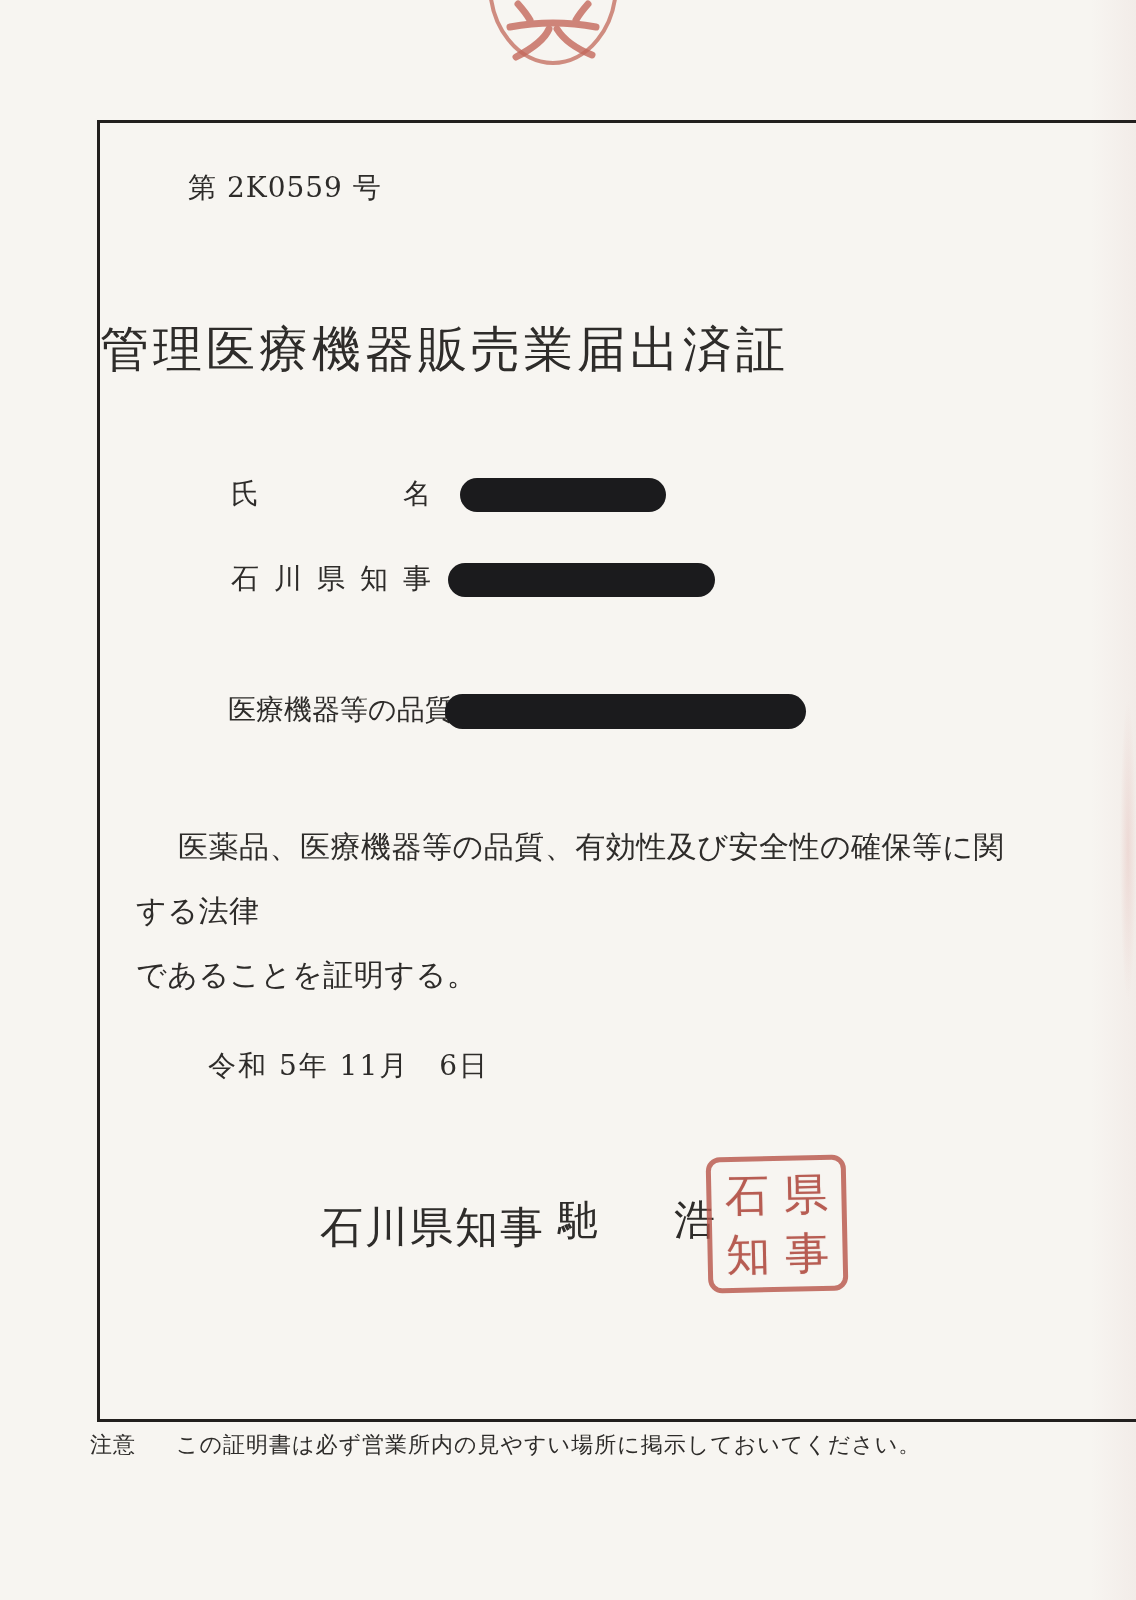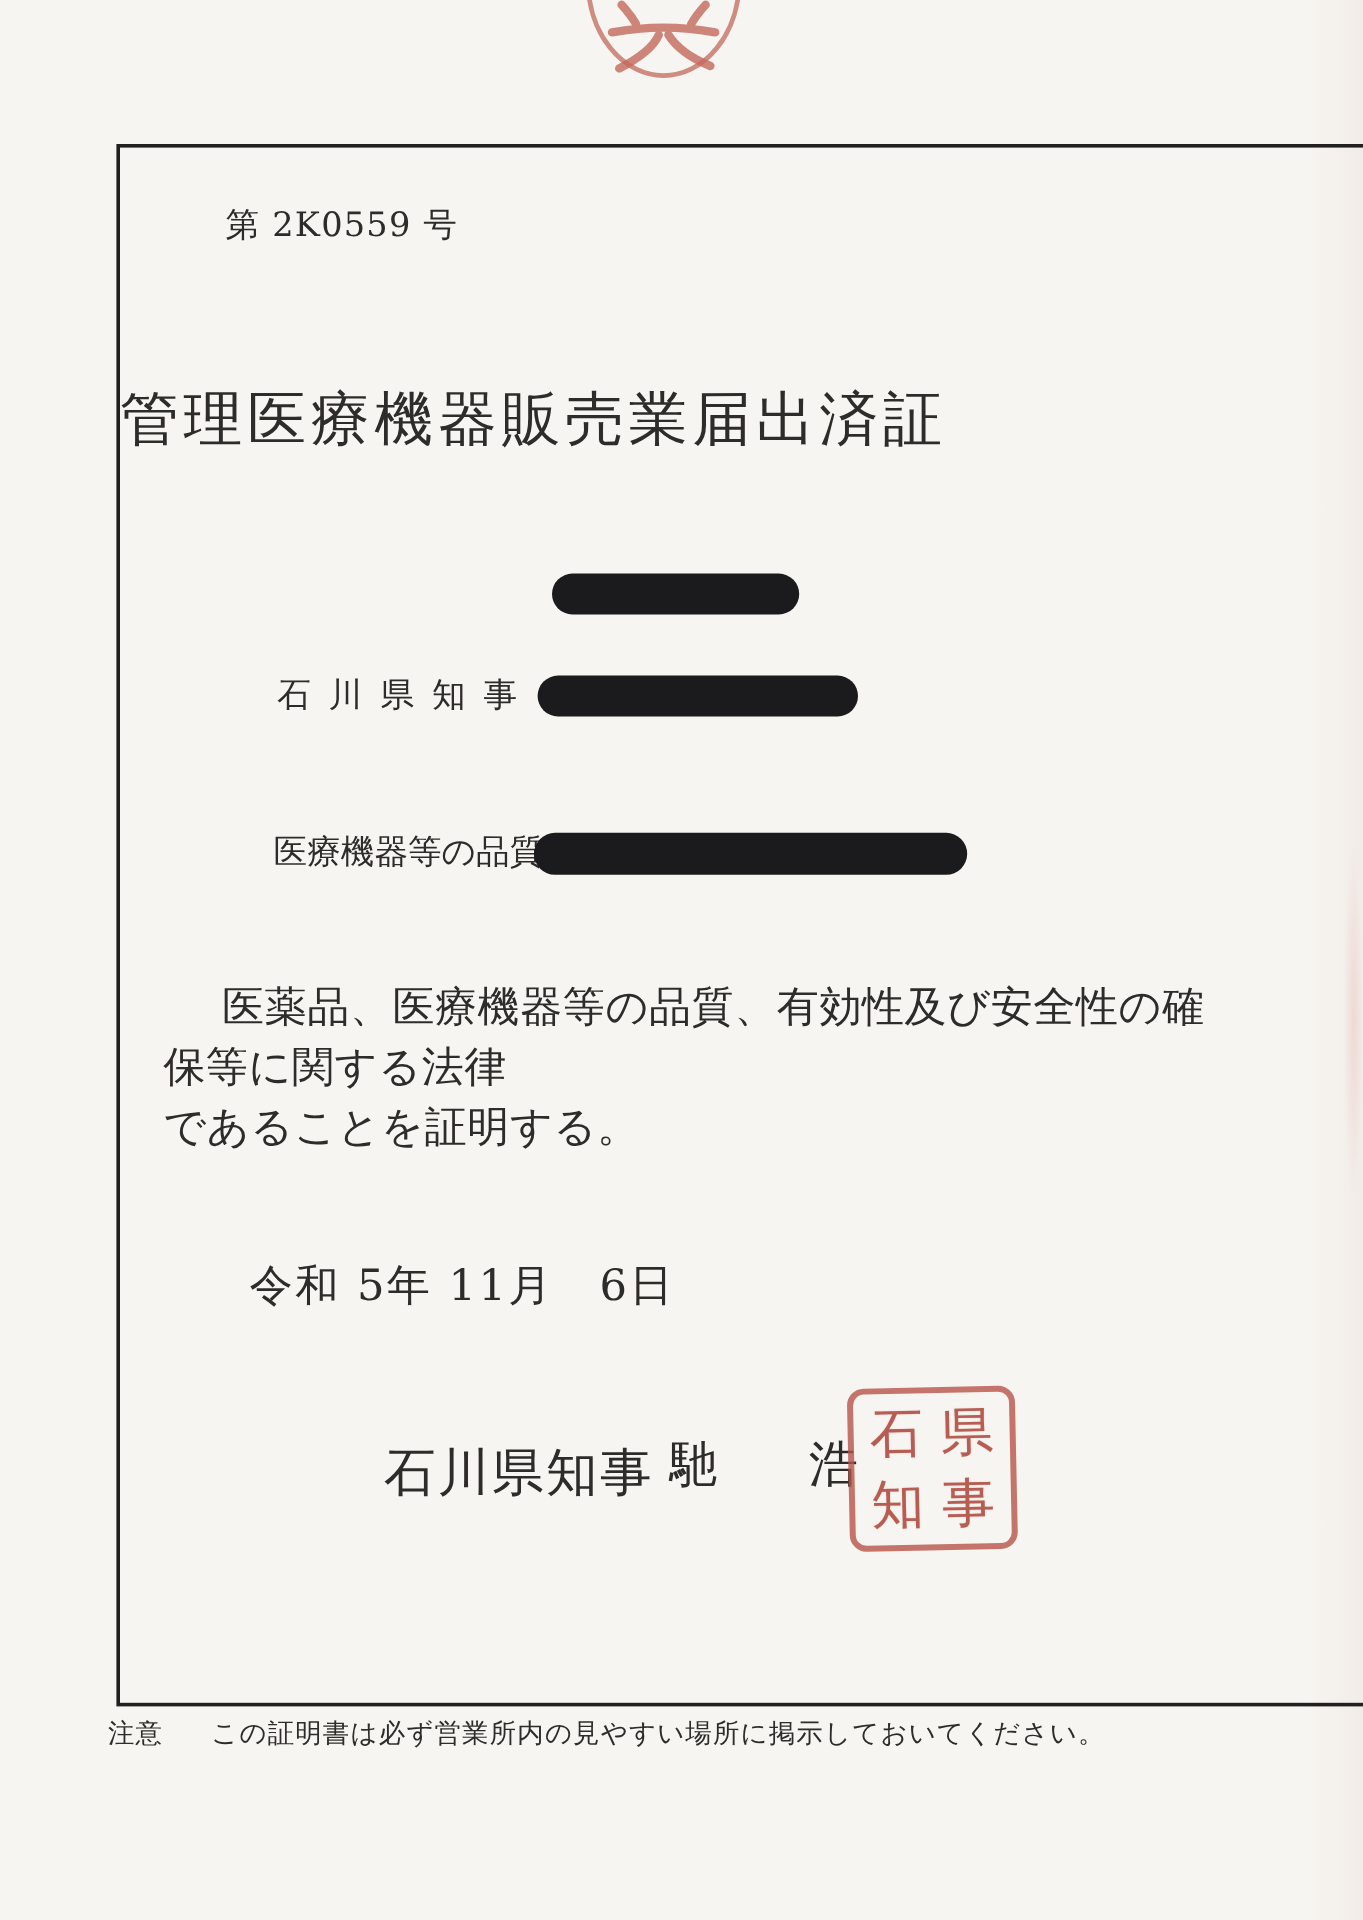--- a/index.html
+++ b/index.html
@@ -38,24 +38,24 @@
   .lbl-2{top:437px;}
   .lbl-3{top:568px;left:128px;width:206px;}
   .redact{
     position:absolute;background:#1b1b1d;border-radius:18px;
   }
   .bar-1{left:360px;top:355px;width:206px;height:34px;}
   .bar-2{left:348px;top:440px;width:267px;height:34px;}
   .bar-3{left:345px;top:571px;width:361px;height:35px;}
   .para{
     position:absolute;left:36px;top:692px;width:880px;
-    font-size:35px;line-height:50px;letter-spacing:.5px;
+    font-size:30px;line-height:64px;letter-spacing:.5px;
   }
   .para .indent{text-indent:1.4em;}
-  .date{position:absolute;left:108px;top:924px;font-size:36px;letter-spacing:2px;}
+  .date{position:absolute;left:108px;top:924px;font-size:28px;letter-spacing:2px;}
   .sig-office{position:absolute;left:220px;top:1076px;font-size:43px;letter-spacing:2px;}
   .sig-sei{position:absolute;left:458px;top:1070px;font-size:41px;}
   .sig-mei{position:absolute;left:574px;top:1070px;font-size:41px;}
   .seal{
     position:absolute;left:607px;top:1033px;width:140px;height:136px;
     border:5px solid rgba(182,84,73,.80);border-radius:14px;box-sizing:border-box;
     transform:rotate(-1.2deg);
     display:grid;grid-auto-flow:column;grid-template-rows:1fr 1fr;direction:rtl;
     align-items:center;justify-items:center;padding:4px 6px;
   }
@@ -83,20 +83,21 @@
       </g>
     </svg>
   </div>
 
   <div class="frame">
 
     <div class="docnum">第 2K0559 号</div>
 
     <div class="title">管理医療機器販売業届出済証</div>
 
+    <span class="field-label lbl-1">氏名</span>
     <div class="redact bar-1"></div>
 
     <span class="field-label lbl-2">石川県知事</span>
     <div class="redact bar-2"></div>
 
     <span class="field-label lbl-3">医療機器等の品質</span>
     <div class="redact bar-3"></div>
 
     <div class="para">
       <div class="indent">医薬品、医療機器等の品質、有効性及び安全性の確保等に関する法律</div>

